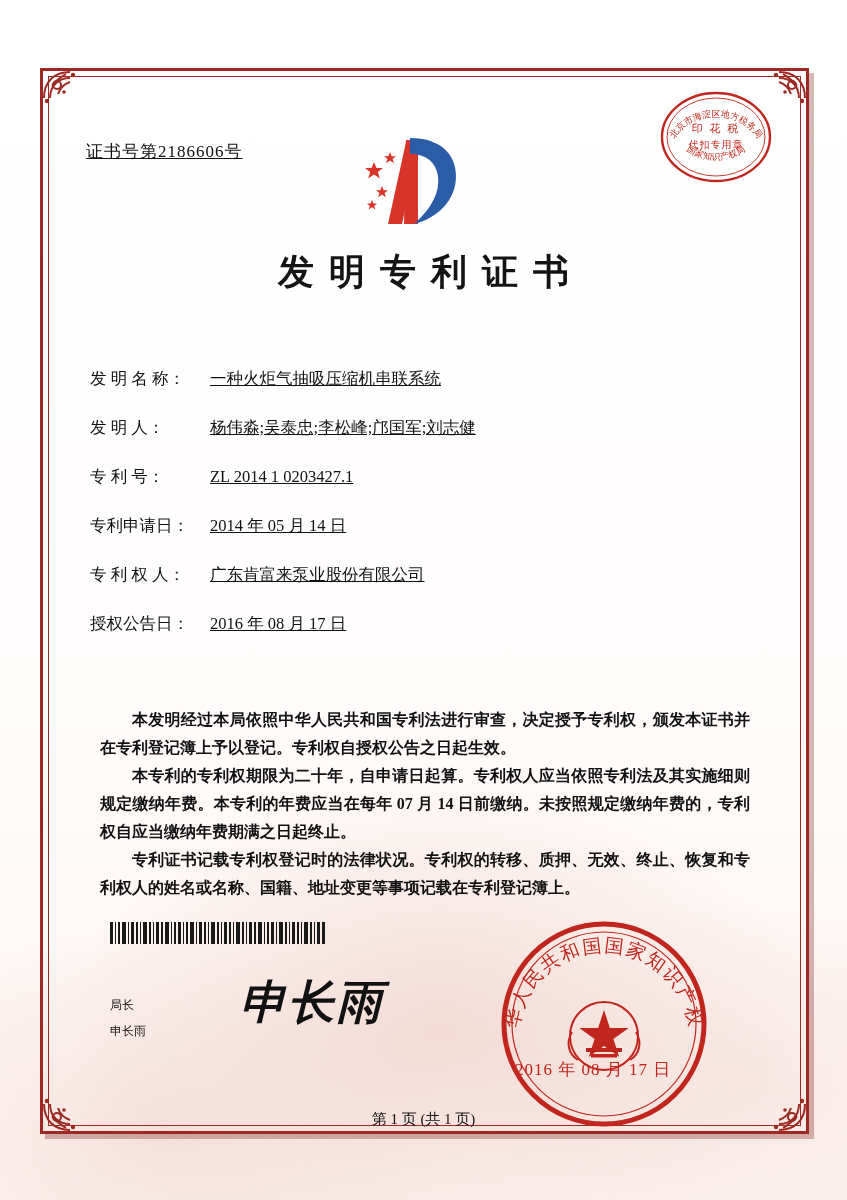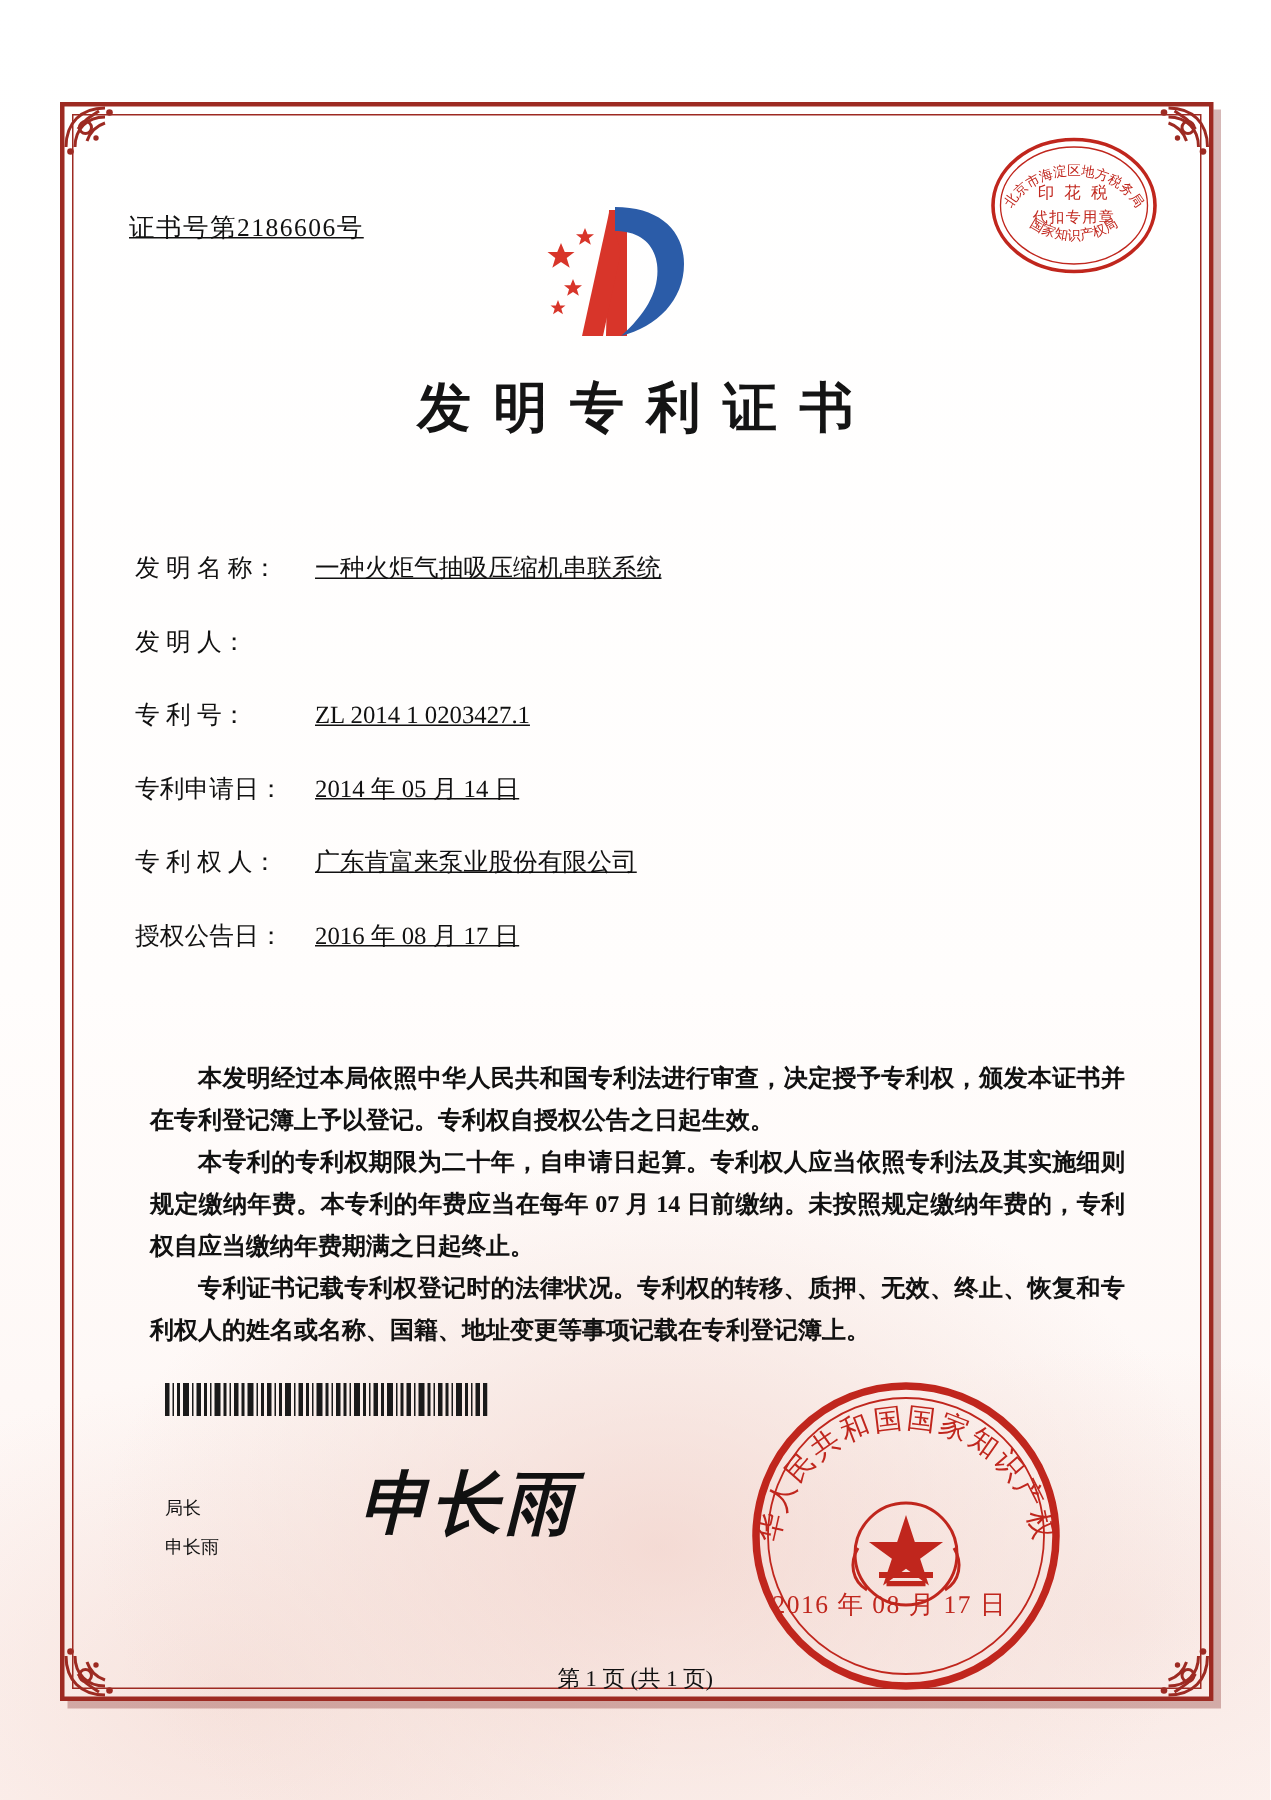--- a/index.html
+++ b/index.html
@@ -282,20 +282,21 @@
 
   <div class="title">发明专利证书</div>
 
   <div class="fields">
     <div class="field-row">
       <span class="field-label">发 明 名 称：</span>
       <span class="field-value">一种火炬气抽吸压缩机串联系统</span>
     </div>
     <div class="field-row">
       <span class="field-label">发 明 人：</span>
+      <span class="field-value">杨伟淼;吴泰忠;李松峰;邝国军;刘志健</span>
     </div>
     <div class="field-row">
       <span class="field-label">专 利 号：</span>
       <span class="field-value">ZL 2014 1 0203427.1</span>
     </div>
     <div class="field-row">
       <span class="field-label">专利申请日：</span>
       <span class="field-value">2014 年 05 月 14 日</span>
     </div>
     <div class="field-row">

